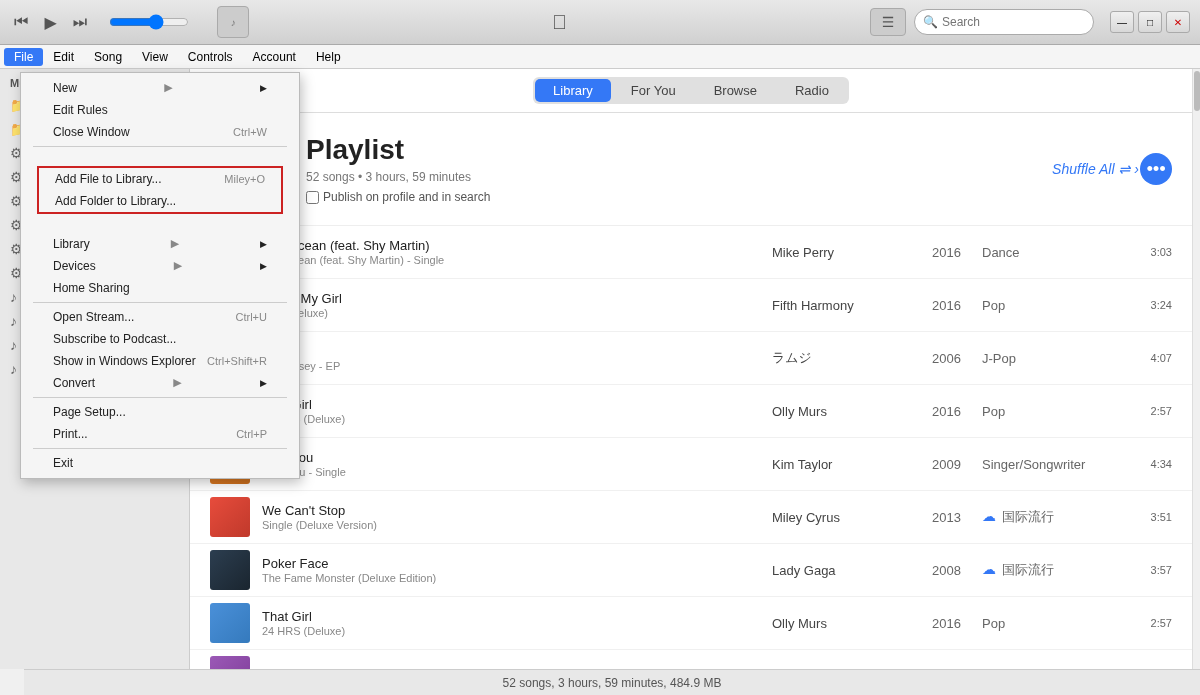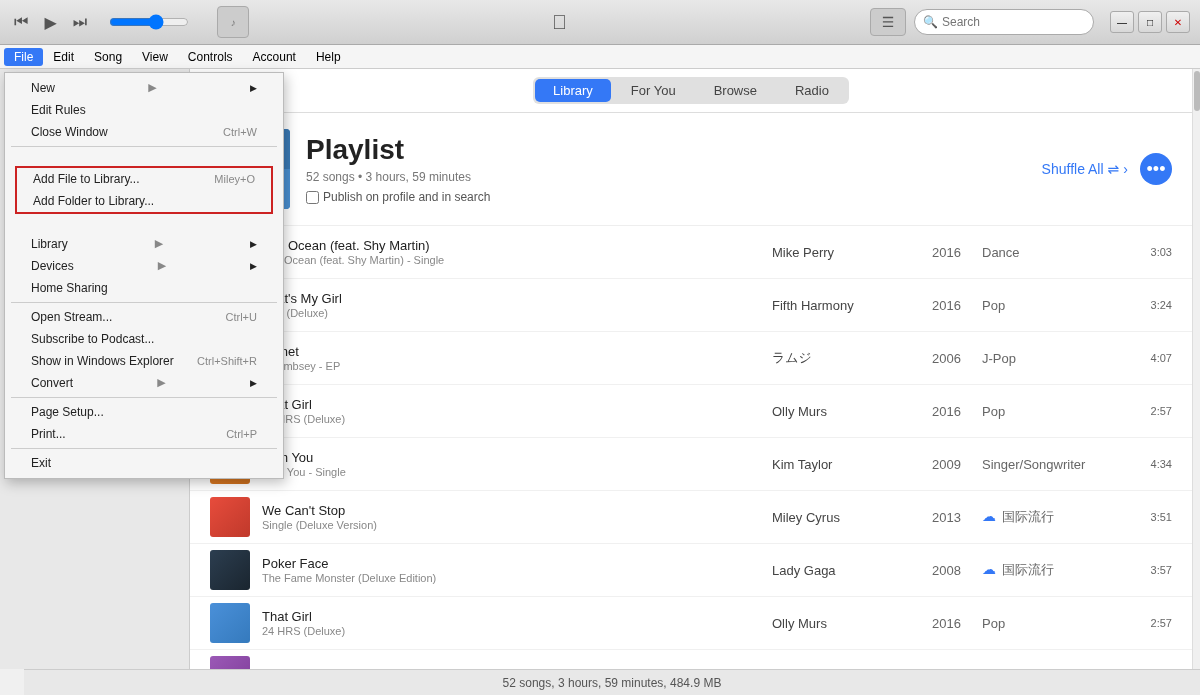--- a/index.html
+++ b/index.html
@@ -37,27 +37,27 @@
       align-items: center;
       padding: 0 4px;
     }
     .menu-item { padding: 2px 10px; cursor: pointer; border-radius: 3px; font-size: 12px; position: relative; }
     .menu-item.active { background: #3478f6; color: white; }
 
     
     .dropdown-menu {
       position: absolute;
       top: 24px;
-      left: 0;
+      left: 16px;
       background: #f5f5f5;
       border: 1px solid #bbb;
       box-shadow: 2px 4px 12px rgba(0,0,0,0.25);
       z-index: 100;
       min-width: 280px;
-      padding: 4px 6px;
+      padding: 4px 12px;
     }
     .dropdown-item {
       display: flex;
       align-items: center;
       justify-content: space-between;
       padding: 4px 20px;
       cursor: pointer;
       font-size: 12px;
       color: #222;
     }
@@ -153,21 +153,21 @@
     }
     .playlist-thumb-cell { background: #5a9fe0; }
     .playlist-thumb-cell:nth-child(2) { background: #3a7ab5; }
     .playlist-thumb-cell:nth-child(3) { background: #2a6aa5; }
     .playlist-thumb-cell:nth-child(4) { background: #4a8fd0; }
     .playlist-info { flex: 1; }
     .playlist-title { font-size: 28px; font-weight: bold; color: #222; }
     .playlist-meta { font-size: 12px; color: #777; margin-top: 4px; }
     .playlist-publish { display: flex; align-items: center; gap: 4px; margin-top: 6px; font-size: 12px; color: #555; }
     .playlist-publish input[type=checkbox] { cursor: pointer; }
-    .playlist-actions { display: flex; align-items: center; gap: 12px; }
+    .playlist-actions { display: flex; align-items: center; gap: 1px; font-style: italic; }
     .shuffle-btn { color: #3478f6; font-size: 14px; cursor: pointer; display: flex; align-items: center; gap: 4px; }
     .more-btn { width: 32px; height: 32px; background: #3478f6; border-radius: 50%; display: flex; align-items: center; justify-content: center; cursor: pointer; color: white; font-size: 18px; }
 
     
     .song-list { flex: 1; overflow-y: auto; background: white; }
     .song-row {
       display: flex;
       align-items: center;
       padding: 6px 20px;
       border-bottom: 1px solid #f0f0f0;

